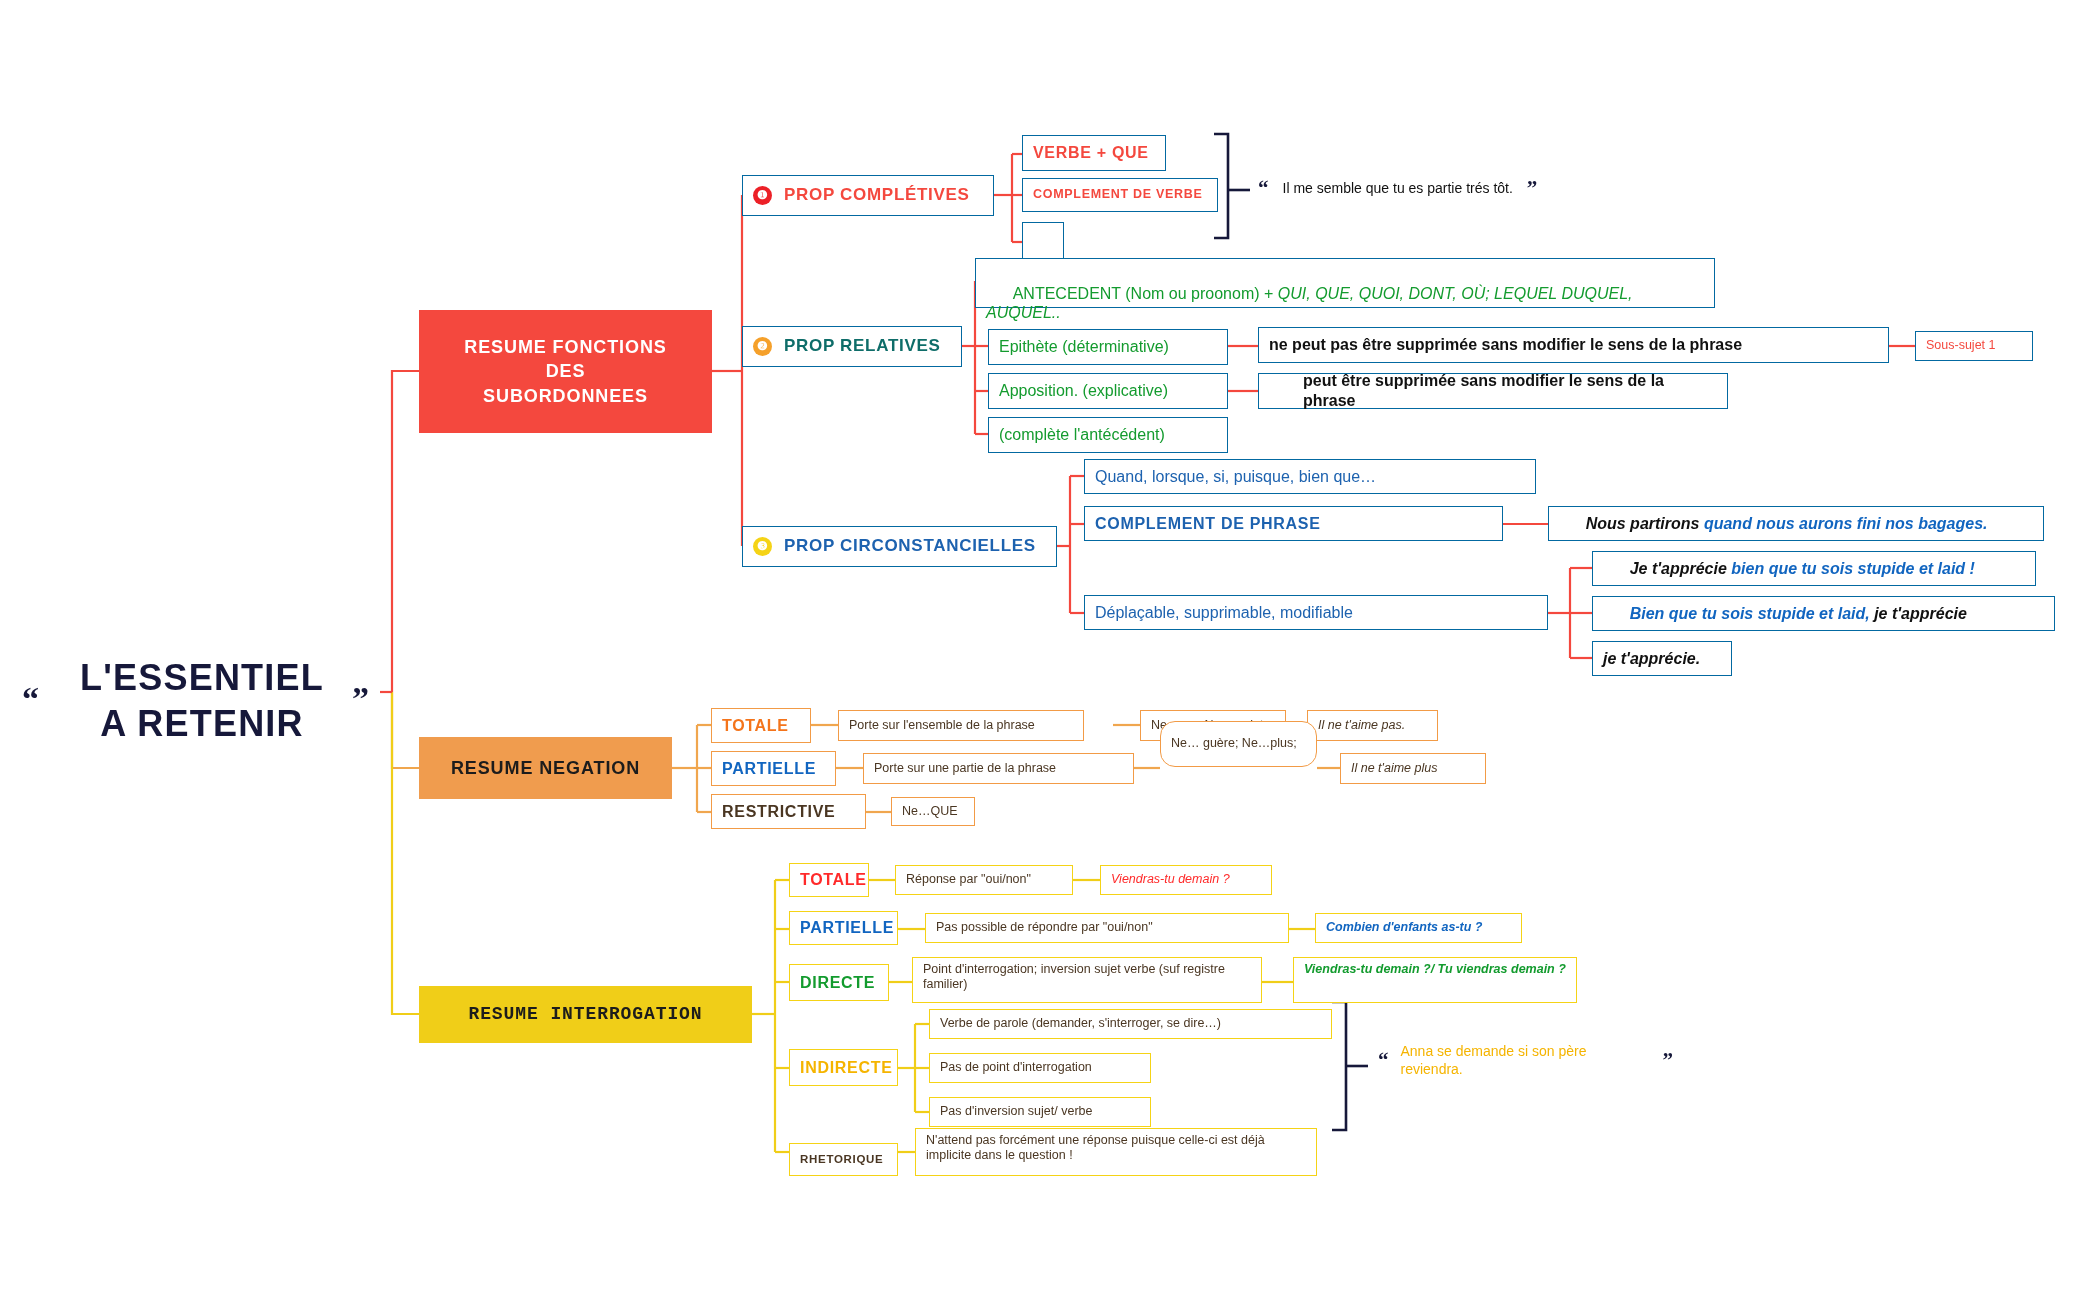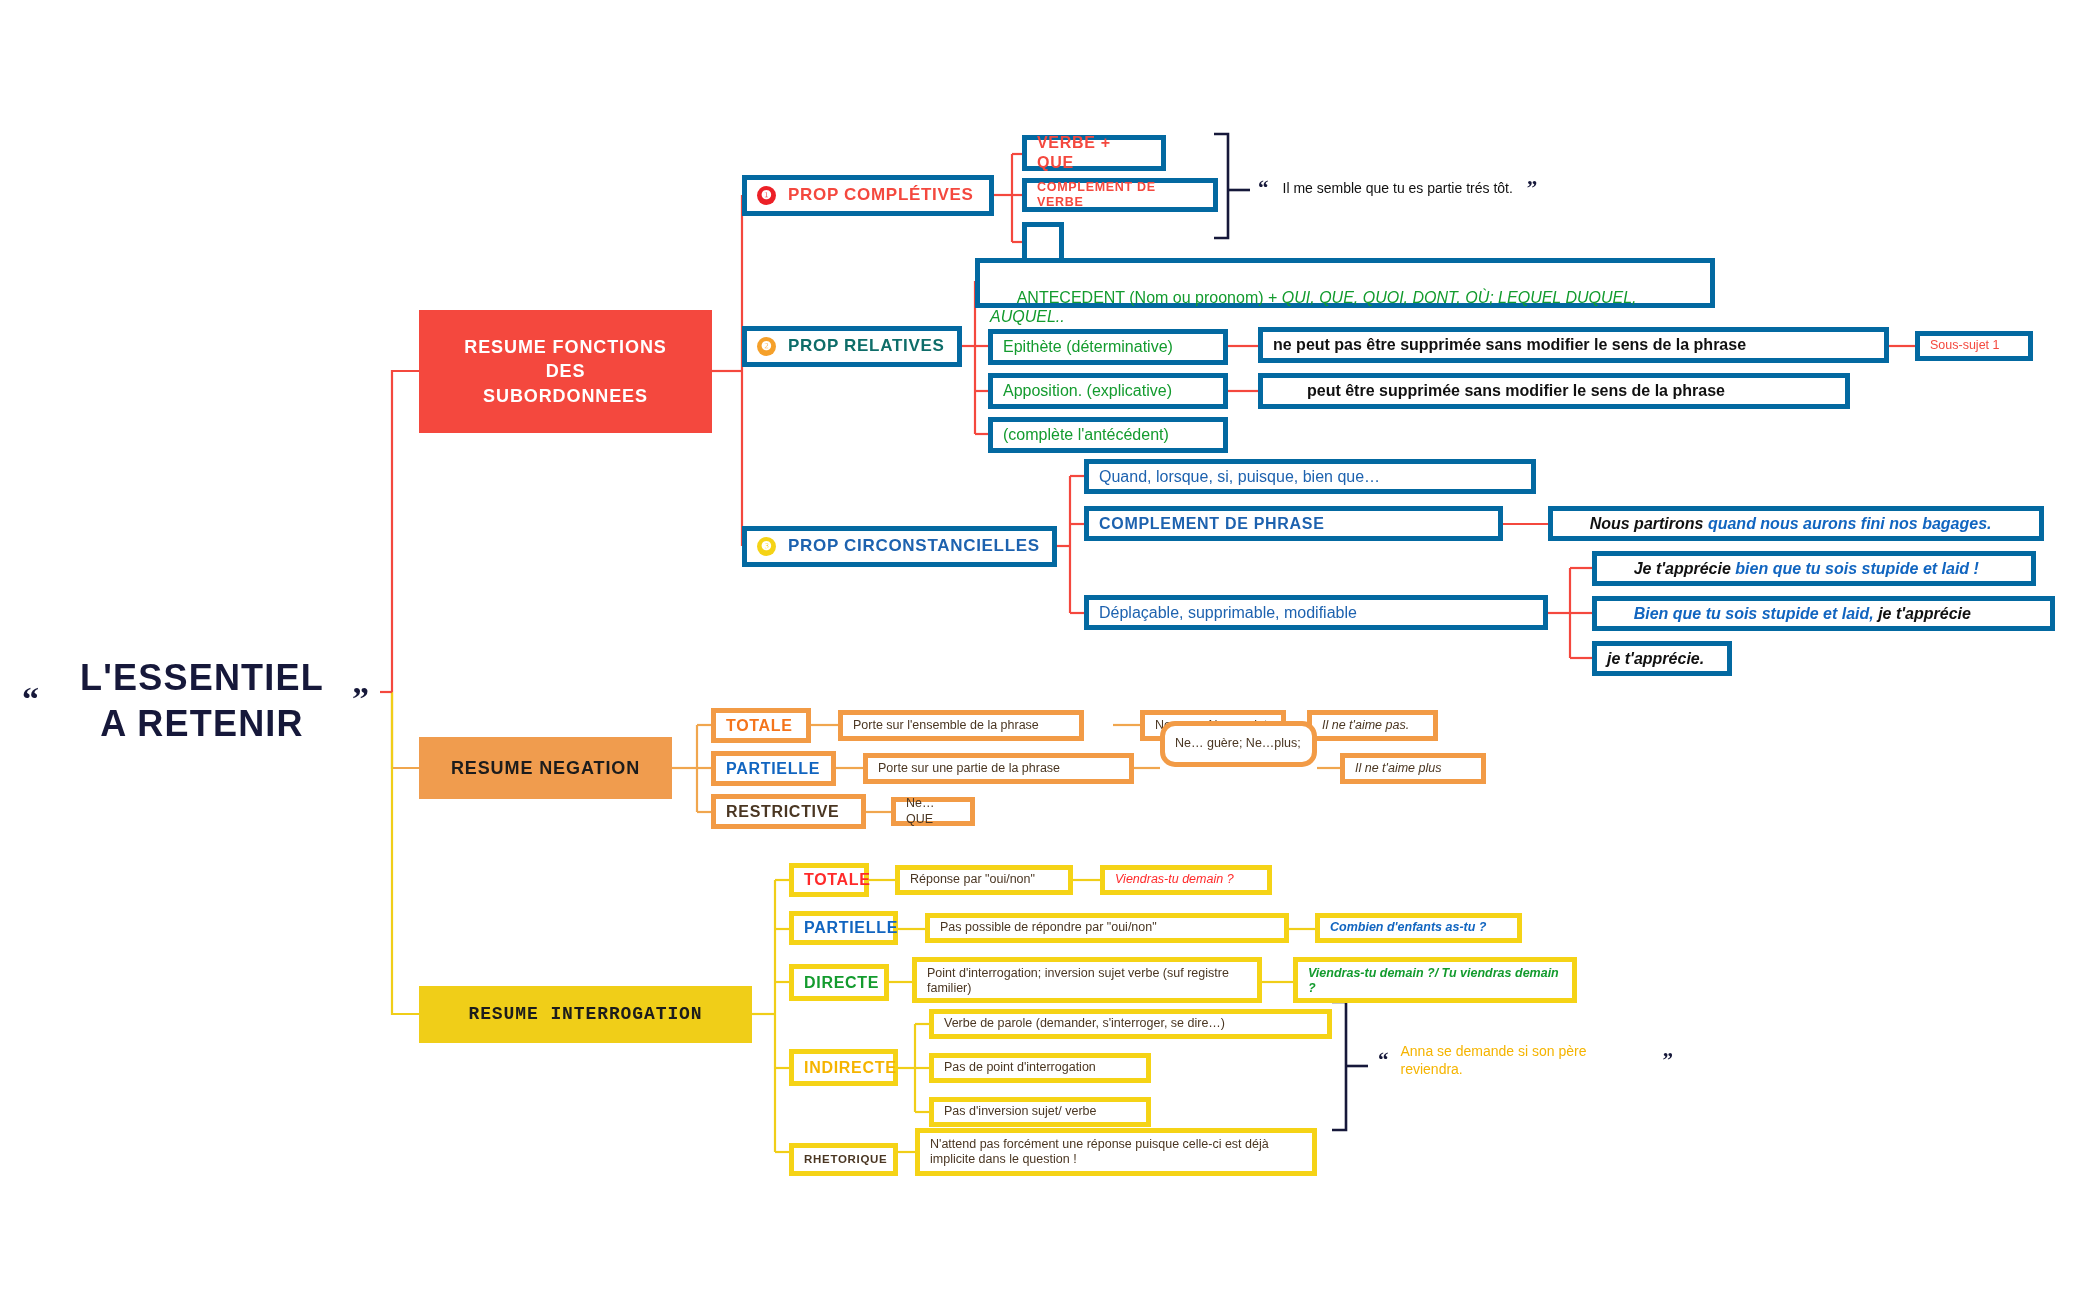--- a/index.html
+++ b/index.html
@@ -10,21 +10,21 @@
     overflow: hidden;
   }
   #canvas { position: relative; width: 2099px; height: 1300px; }
 
   
   #wires { position: absolute; left: 0; top: 0; width: 2099px; height: 1300px; }
 
   
   .box {
     position: absolute;
-    border: 5px solid #0369a1;
+    border: 1px solid #0369a1;
     background: #ffffff;
     display: flex;
     align-items: center;
     padding: 4px 10px;
     line-height: 1.22;
     white-space: pre-wrap;
   }
   .box.orange { border-color: #F29B46; }
   .box.yellow { border-color: #F5D316; }
 
@@ -246,21 +246,21 @@
   <div class="box" style="left:1258px; top:327px; width:631px; height:36px;">
     <span class="fs15 bld t-black">ne peut pas être supprimée sans modifier le sens de la phrase</span>
   </div>
   <div class="box" style="left:1915px; top:331px; width:118px; height:30px;">
     <span class="fs12 t-red">Sous-sujet 1</span>
   </div>
 
   <div class="box" style="left:988px; top:373px; width:240px; height:36px;">
     <span class="fs15 t-green">Apposition. (explicative)</span>
   </div>
-  <div class="box" style="left:1258px; top:373px; width:592px; height:36px;padding-left:44px;">
+  <div class="box" style="left:1258px; top:373px; width:470px; height:36px;padding-left:44px;">
     <span class="fs15 bld t-black">peut être supprimée sans modifier le sens de la phrase</span>
   </div>
 
   <div class="box" style="left:988px; top:417px; width:240px; height:36px;">
     <span class="fs15 t-green">(complète l'antécédent)</span>
   </div>
 
   <div class="box" style="left:742px; top:526px; width:315px; height:41px;">
     <span class="badge b-yellow">❸</span>
     <span class="cap fs16 t-blue">PROP CIRCONSTANCIELLES</span>

